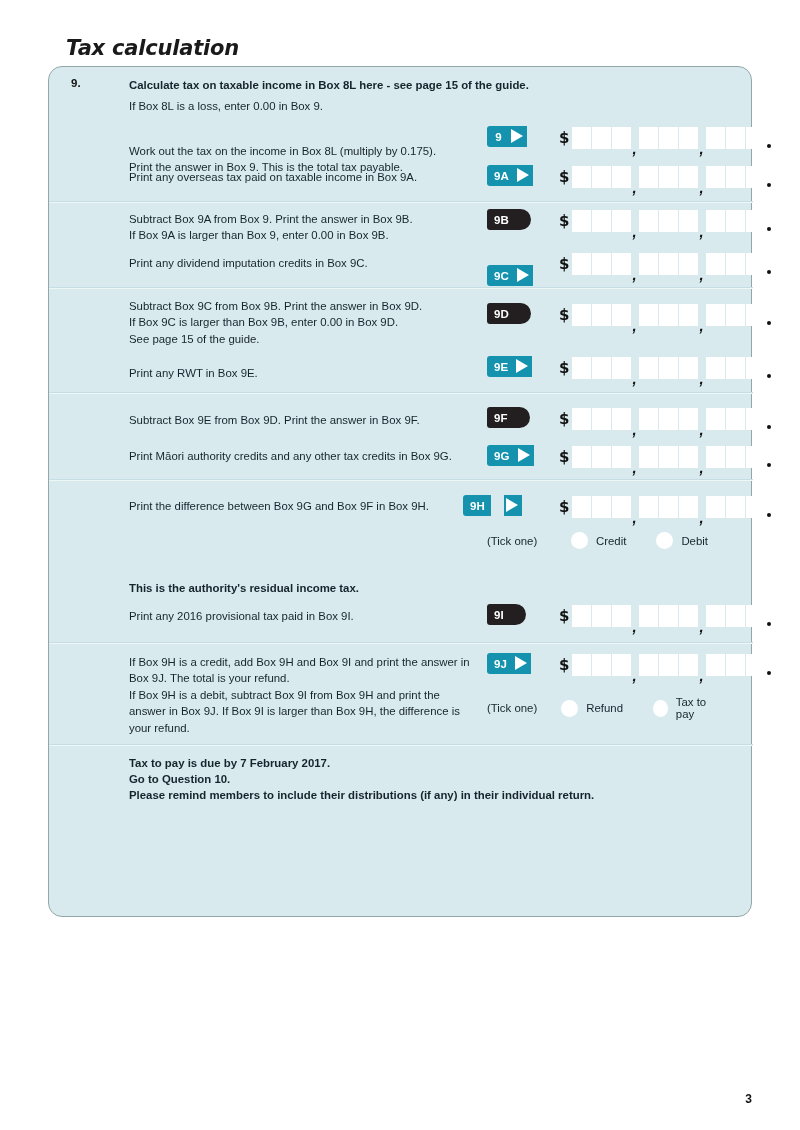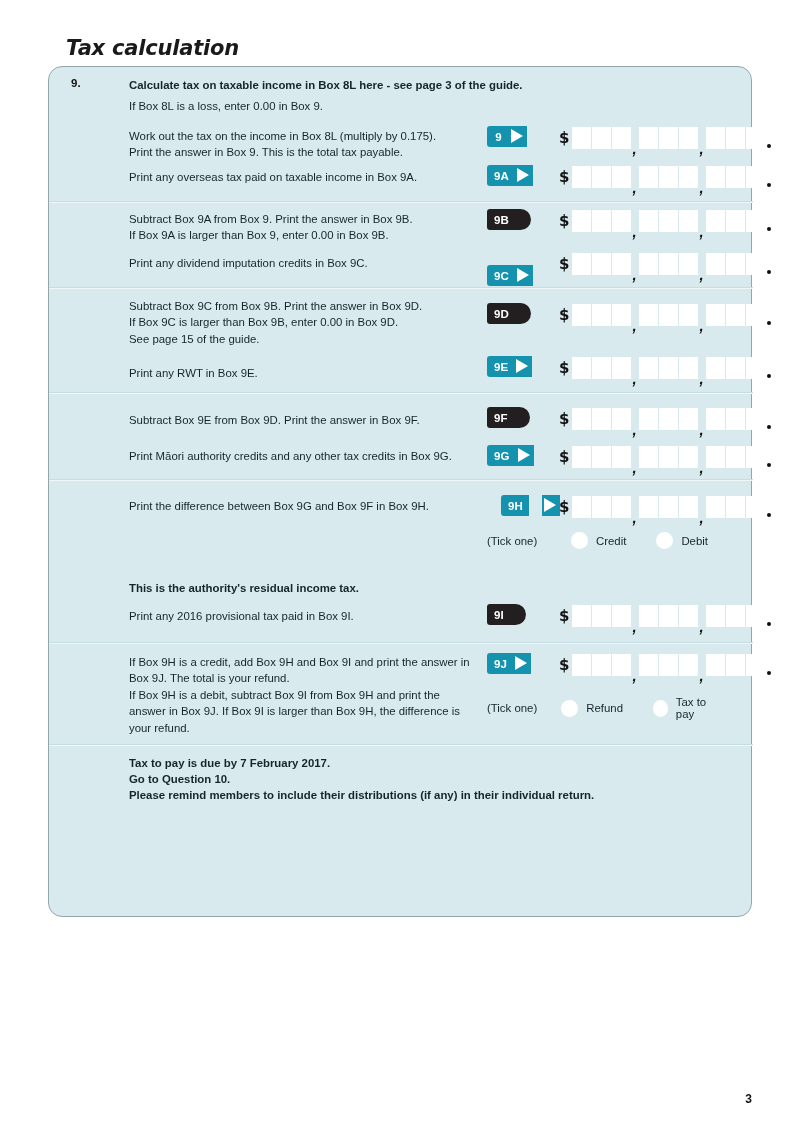--- a/index.html
+++ b/index.html
@@ -201,24 +201,24 @@
 <body>
 
 <div class="page">
 
   <div class="page-heading">Tax calculation</div>
 
   <div class="card">
 
     <div class="qnum">9.</div>
 
-    <div class="txt bold" style="left:80px; top:10px; width:560px;">Calculate tax on taxable income in Box 8L here - see page 3 of the guide.</div>
+    <div class="txt bold" style="left:80px; top:10px; width:560px;">Calculate tax on taxable income in Box 8L here - see page 15 of the guide.</div>
     <div class="txt" style="left:80px; top:31px; width:560px;">If Box 8L is a loss, enter 0.00 in Box 9.</div>
 
-    <div class="txt" style="left:80px; top:61px; width:380px;">Work out the tax on the income in Box 8L (multiply by 0.175).
+    <div class="txt" style="left:80px; top:76px; width:380px;">Work out the tax on the income in Box 8L (multiply by 0.175).
 Print the answer in Box 9. This is the total tax payable.</div>
     <div class="tag teal" style="left:438px; top:59px;">
       <span class="tag-body">9</span>
       <span class="tag-arrow"></span>
     </div>
     <div class="amount" style="left:510px; top:58px;">
       <span class="dollar">$</span>
       <span class="cells">
         <i class="cell"></i>
           <i class="cell"></i>
@@ -417,21 +417,21 @@
           <i class="cell"></i>
           <i class="sep dot"></i>
         <i class="cell"></i>
           <i class="cell"></i>
       </span>
     </div>
 
     <div class="divider" style="top:412px;"></div>
 
     <div class="txt" style="left:80px; top:431px; width:380px;">Print the difference between Box 9G and Box 9F in Box 9H.</div>
-    <div class="tag teal" style="left:452px; top:428px;gap:13px;">
+    <div class="tag teal" style="left:414px; top:428px;gap:13px;">
       <span class="tag-body">9H</span>
       <span class="tag-arrow"></span>
     </div>
     <div class="amount" style="left:510px; top:427px;">
       <span class="dollar">$</span>
       <span class="cells">
         <i class="cell"></i>
           <i class="cell"></i>
           <i class="cell"></i>
           <i class="sep comma"></i>

